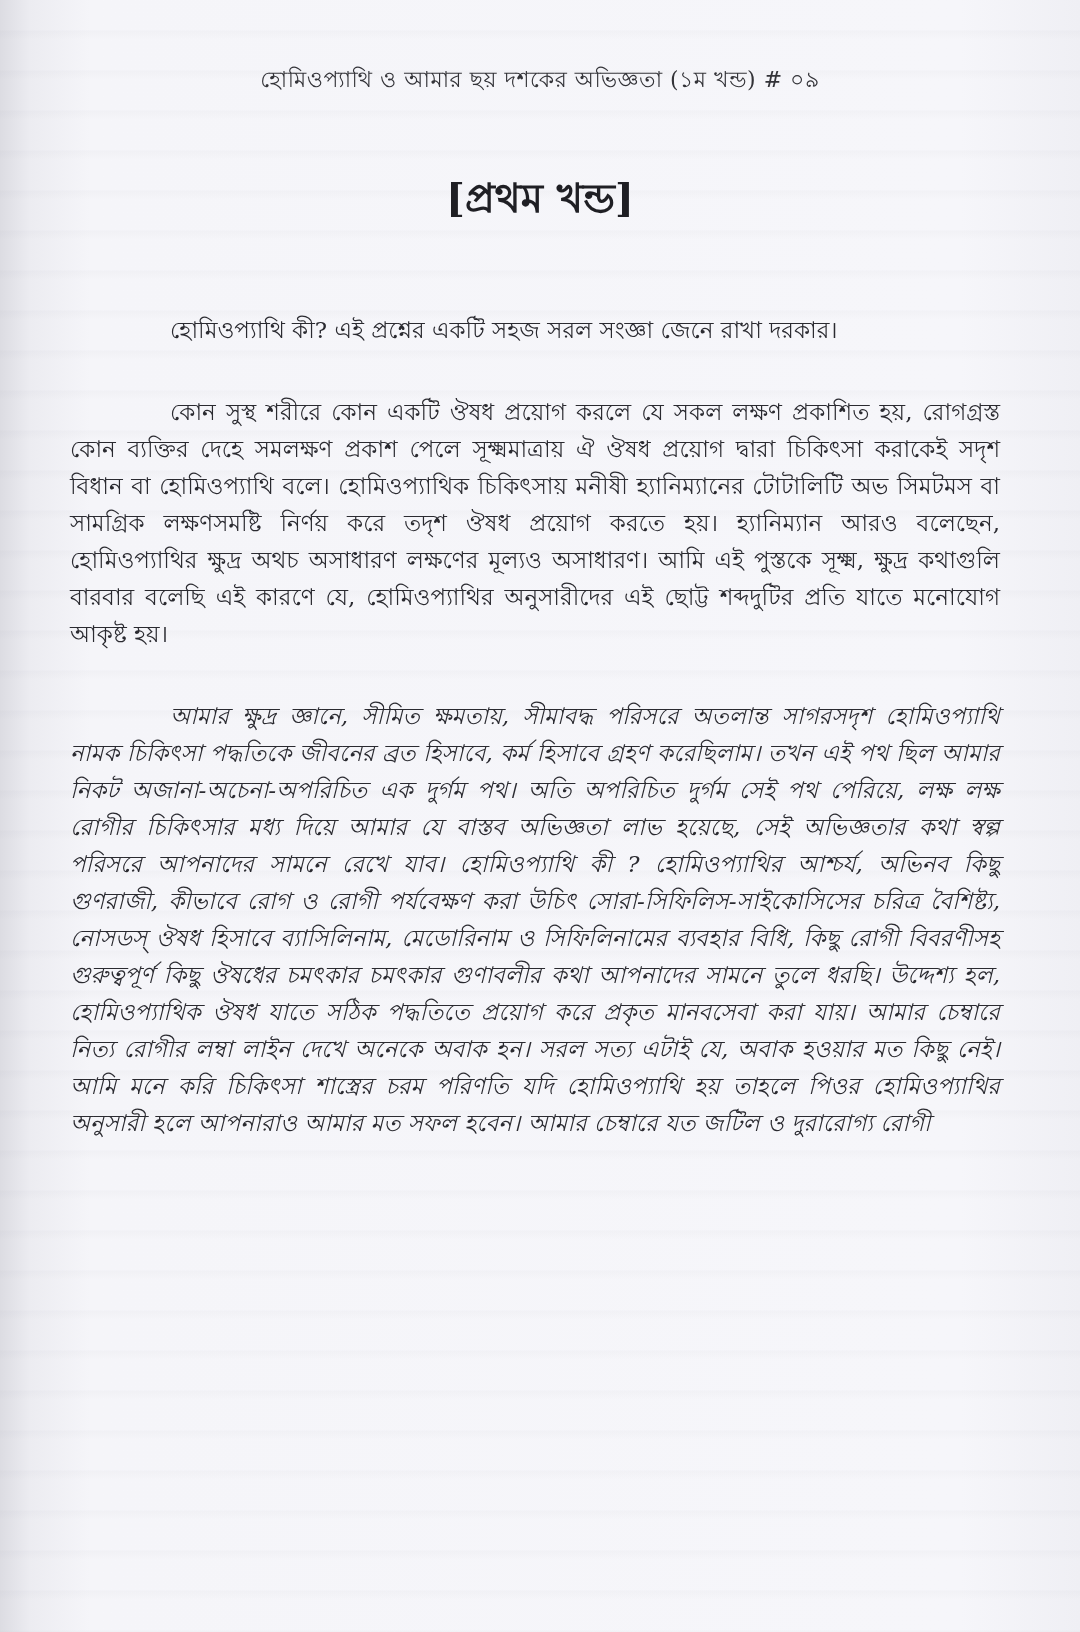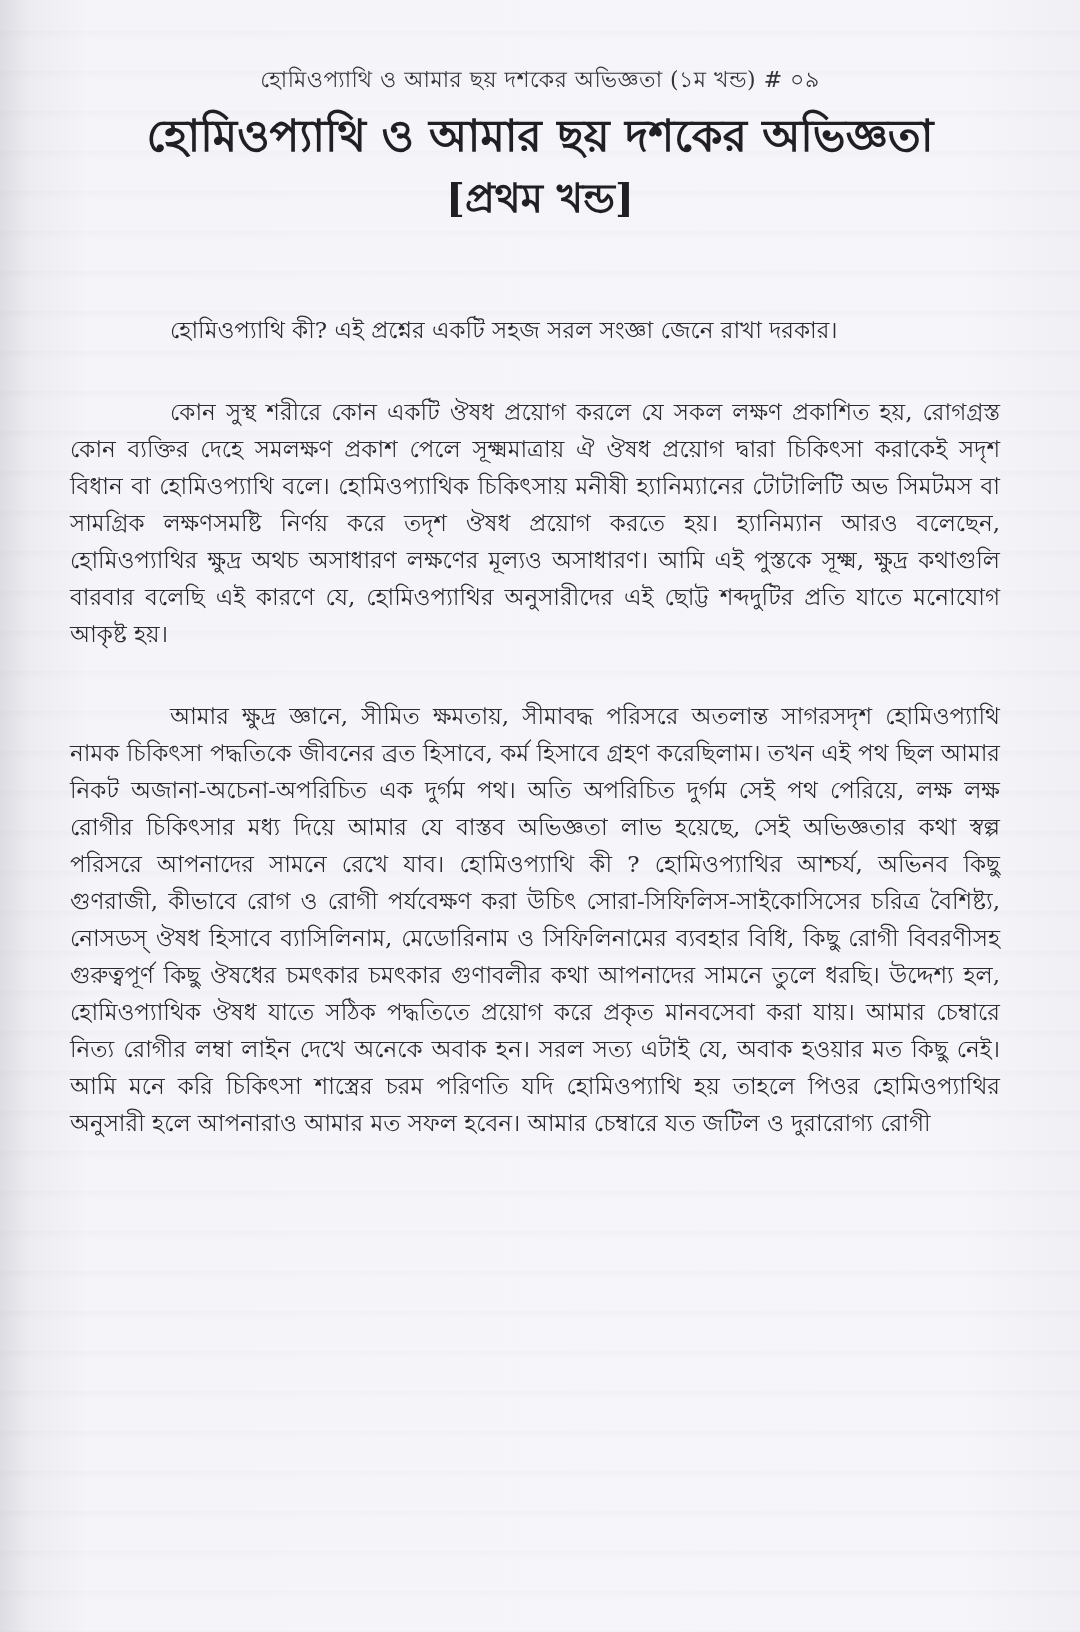--- a/index.html
+++ b/index.html
@@ -72,29 +72,28 @@
     font-size: 23px;
     line-height: 37px;
     text-align: justify;
     color: #2a2a30;
     margin-top: 40px;
   }
   .para {
     margin: 0 0 45px 0;
     text-indent: 100px;
   }
-  .para:last-child { margin-bottom: 0; }
+  .para:last-child { margin-bottom: 0; font-style: italic; }
 </style>
 </head>
 <body>
 
 <div class="page">
   <div class="running-head">হোমিওপ্যাথি ও আমার ছয় দশকের অভিজ্ঞতা (১ম খন্ড) # ০৯</div>
 
-  <div class="title">হোমিওপ্যাথি ও আমার ছয় দশকের অভিজ্ঞতা</div>
   <div class="subtitle">[প্রথম খন্ড]</div>
 
   <div class="body-text">
     <p class="para">হোমিওপ্যাথি কী? এই প্রশ্নের একটি সহজ সরল সংজ্ঞা জেনে রাখা দরকার।</p>
     <p class="para">কোন সুস্থ শরীরে কোন একটি ঔষধ প্রয়োগ করলে যে সকল লক্ষণ প্রকাশিত হয়, রোগগ্রস্ত কোন ব্যক্তির দেহে সমলক্ষণ প্রকাশ পেলে সূক্ষ্মমাত্রায় ঐ ঔষধ প্রয়োগ দ্বারা চিকিৎসা করাকেই সদৃশ বিধান বা হোমিওপ্যাথি বলে। হোমিওপ্যাথিক চিকিৎসায় মনীষী হ্যানিম্যানের টোটালিটি অভ সিমটমস বা সামগ্রিক লক্ষণসমষ্টি নির্ণয় করে তদৃশ ঔষধ প্রয়োগ করতে হয়। হ্যানিম্যান আরও বলেছেন, হোমিওপ্যাথির ক্ষুদ্র অথচ অসাধারণ লক্ষণের মূল্যও অসাধারণ। আমি এই পুস্তকে সূক্ষ্ম, ক্ষুদ্র কথাগুলি বারবার বলেছি এই কারণে যে, হোমিওপ্যাথির অনুসারীদের এই ছোট্ট শব্দদুটির প্রতি যাতে মনোযোগ আকৃষ্ট হয়।</p>
     <p class="para">আমার ক্ষুদ্র জ্ঞানে, সীমিত ক্ষমতায়, সীমাবদ্ধ পরিসরে অতলান্ত সাগরসদৃশ হোমিওপ্যাথি নামক চিকিৎসা পদ্ধতিকে জীবনের ব্রত হিসাবে, কর্ম হিসাবে গ্রহণ করেছিলাম। তখন এই পথ ছিল আমার নিকট অজানা-অচেনা-অপরিচিত এক দুর্গম পথ। অতি অপরিচিত দুর্গম সেই পথ পেরিয়ে, লক্ষ লক্ষ রোগীর চিকিৎসার মধ্য দিয়ে আমার যে বাস্তব অভিজ্ঞতা লাভ হয়েছে, সেই অভিজ্ঞতার কথা স্বল্প পরিসরে আপনাদের সামনে রেখে যাব। হোমিওপ্যাথি কী ? হোমিওপ্যাথির আশ্চর্য, অভিনব কিছু গুণরাজী, কীভাবে রোগ ও রোগী পর্যবেক্ষণ করা উচিৎ সোরা-সিফিলিস-সাইকোসিসের চরিত্র বৈশিষ্ট্য, নোসডস্ ঔষধ হিসাবে ব্যাসিলিনাম, মেডোরিনাম ও সিফিলিনামের ব্যবহার বিধি, কিছু রোগী বিবরণীসহ গুরুত্বপূর্ণ কিছু ঔষধের চমৎকার চমৎকার গুণাবলীর কথা আপনাদের সামনে তুলে ধরছি। উদ্দেশ্য হল, হোমিওপ্যাথিক ঔষধ যাতে সঠিক পদ্ধতিতে প্রয়োগ করে প্রকৃত মানবসেবা করা যায়। আমার চেম্বারে নিত্য রোগীর লম্বা লাইন দেখে অনেকে অবাক হন। সরল সত্য এটাই যে, অবাক হওয়ার মত কিছু নেই। আমি মনে করি চিকিৎসা শাস্ত্রের চরম পরিণতি যদি হোমিওপ্যাথি হয় তাহলে পিওর হোমিওপ্যাথির অনুসারী হলে আপনারাও আমার মত সফল হবেন। আমার চেম্বারে যত জটিল ও দুরারোগ্য রোগী</p>
   </div>
 </div>
 
 </body></html>

